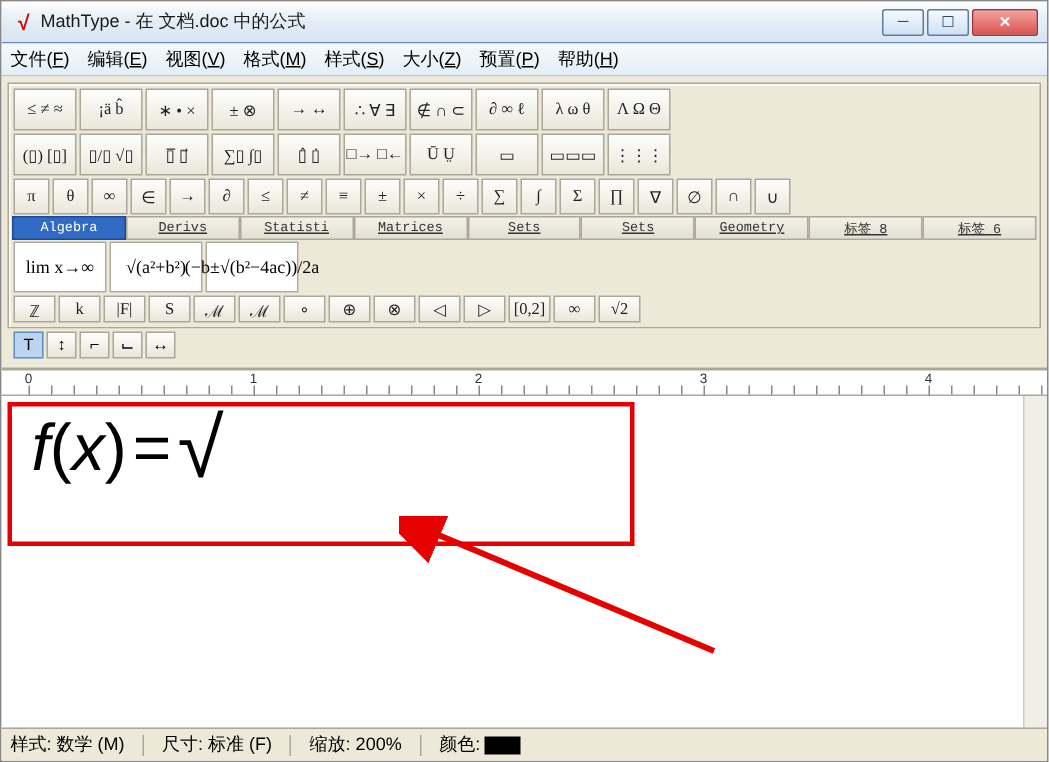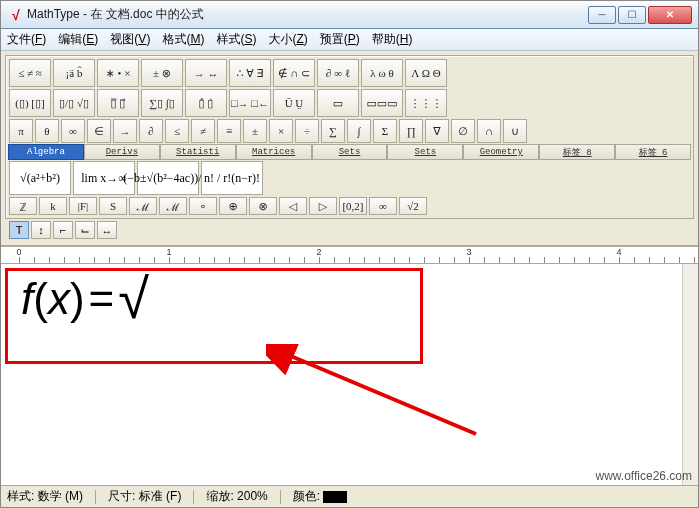--- a/index.html
+++ b/index.html
@@ -126,24 +126,23 @@
         <div class="tabbtn">Derivs</div>
         <div class="tabbtn">Statisti</div>
         <div class="tabbtn">Matrices</div>
         <div class="tabbtn">Sets</div>
         <div class="tabbtn">Sets</div>
         <div class="tabbtn">Geometry</div>
         <div class="tabbtn">标签 8</div>
         <div class="tabbtn">标签 6</div>
       </div>
     <div class="exprrow" id="exprrow">
+        <div class="exprbtn">lim x→∞</div>
         <div class="exprbtn">√(a²+b²)</div>
-        <div class="exprbtn">lim x→∞</div>
         <div class="exprbtn">(−b±√(b²−4ac))/2a</div>
-        <div class="exprbtn">n! / r!(n−r)!</div>
       </div>
     <div class="palette-row" id="symrow">
         <div class="pbtn" style="width: 28px; height: 18px;">ℤ</div>
         <div class="pbtn" style="width: 28px; height: 18px;">k</div>
         <div class="pbtn" style="width: 28px; height: 18px;">|F|</div>
         <div class="pbtn" style="width: 28px; height: 18px;">S</div>
         <div class="pbtn" style="width: 28px; height: 18px;">ℳ</div>
         <div class="pbtn" style="width: 28px; height: 18px;">ℳ</div>
         <div class="pbtn" style="width: 28px; height: 18px;">∘</div>
         <div class="pbtn" style="width: 28px; height: 18px;">⊕</div>
@@ -237,21 +236,20 @@
     <defs>
         <marker id="ah" markerWidth="12" markerHeight="10" refX="2" refY="5" orient="auto">
           <polygon points="0,0 12,5 0,10" fill="#e60000"></polygon>
         </marker>
       </defs>
     <line x1="210" y1="90" x2="20" y2="10" stroke="#e60000" stroke-width="4" marker-end="url(#ah)"></line>
   </svg>
 </div>
 
 <div class="watermark">
-  <div class="sub">www.office26.com</div>
 </div>
 
 <div class="statusbar">
   <span>
     <span>样式:</span> <span>数学</span> <span>(M)</span>
   </span>
     <span class="sep"></span>
   <span>
     <span>尺寸:</span> <span>标准</span> <span>(F)</span>
   </span>

